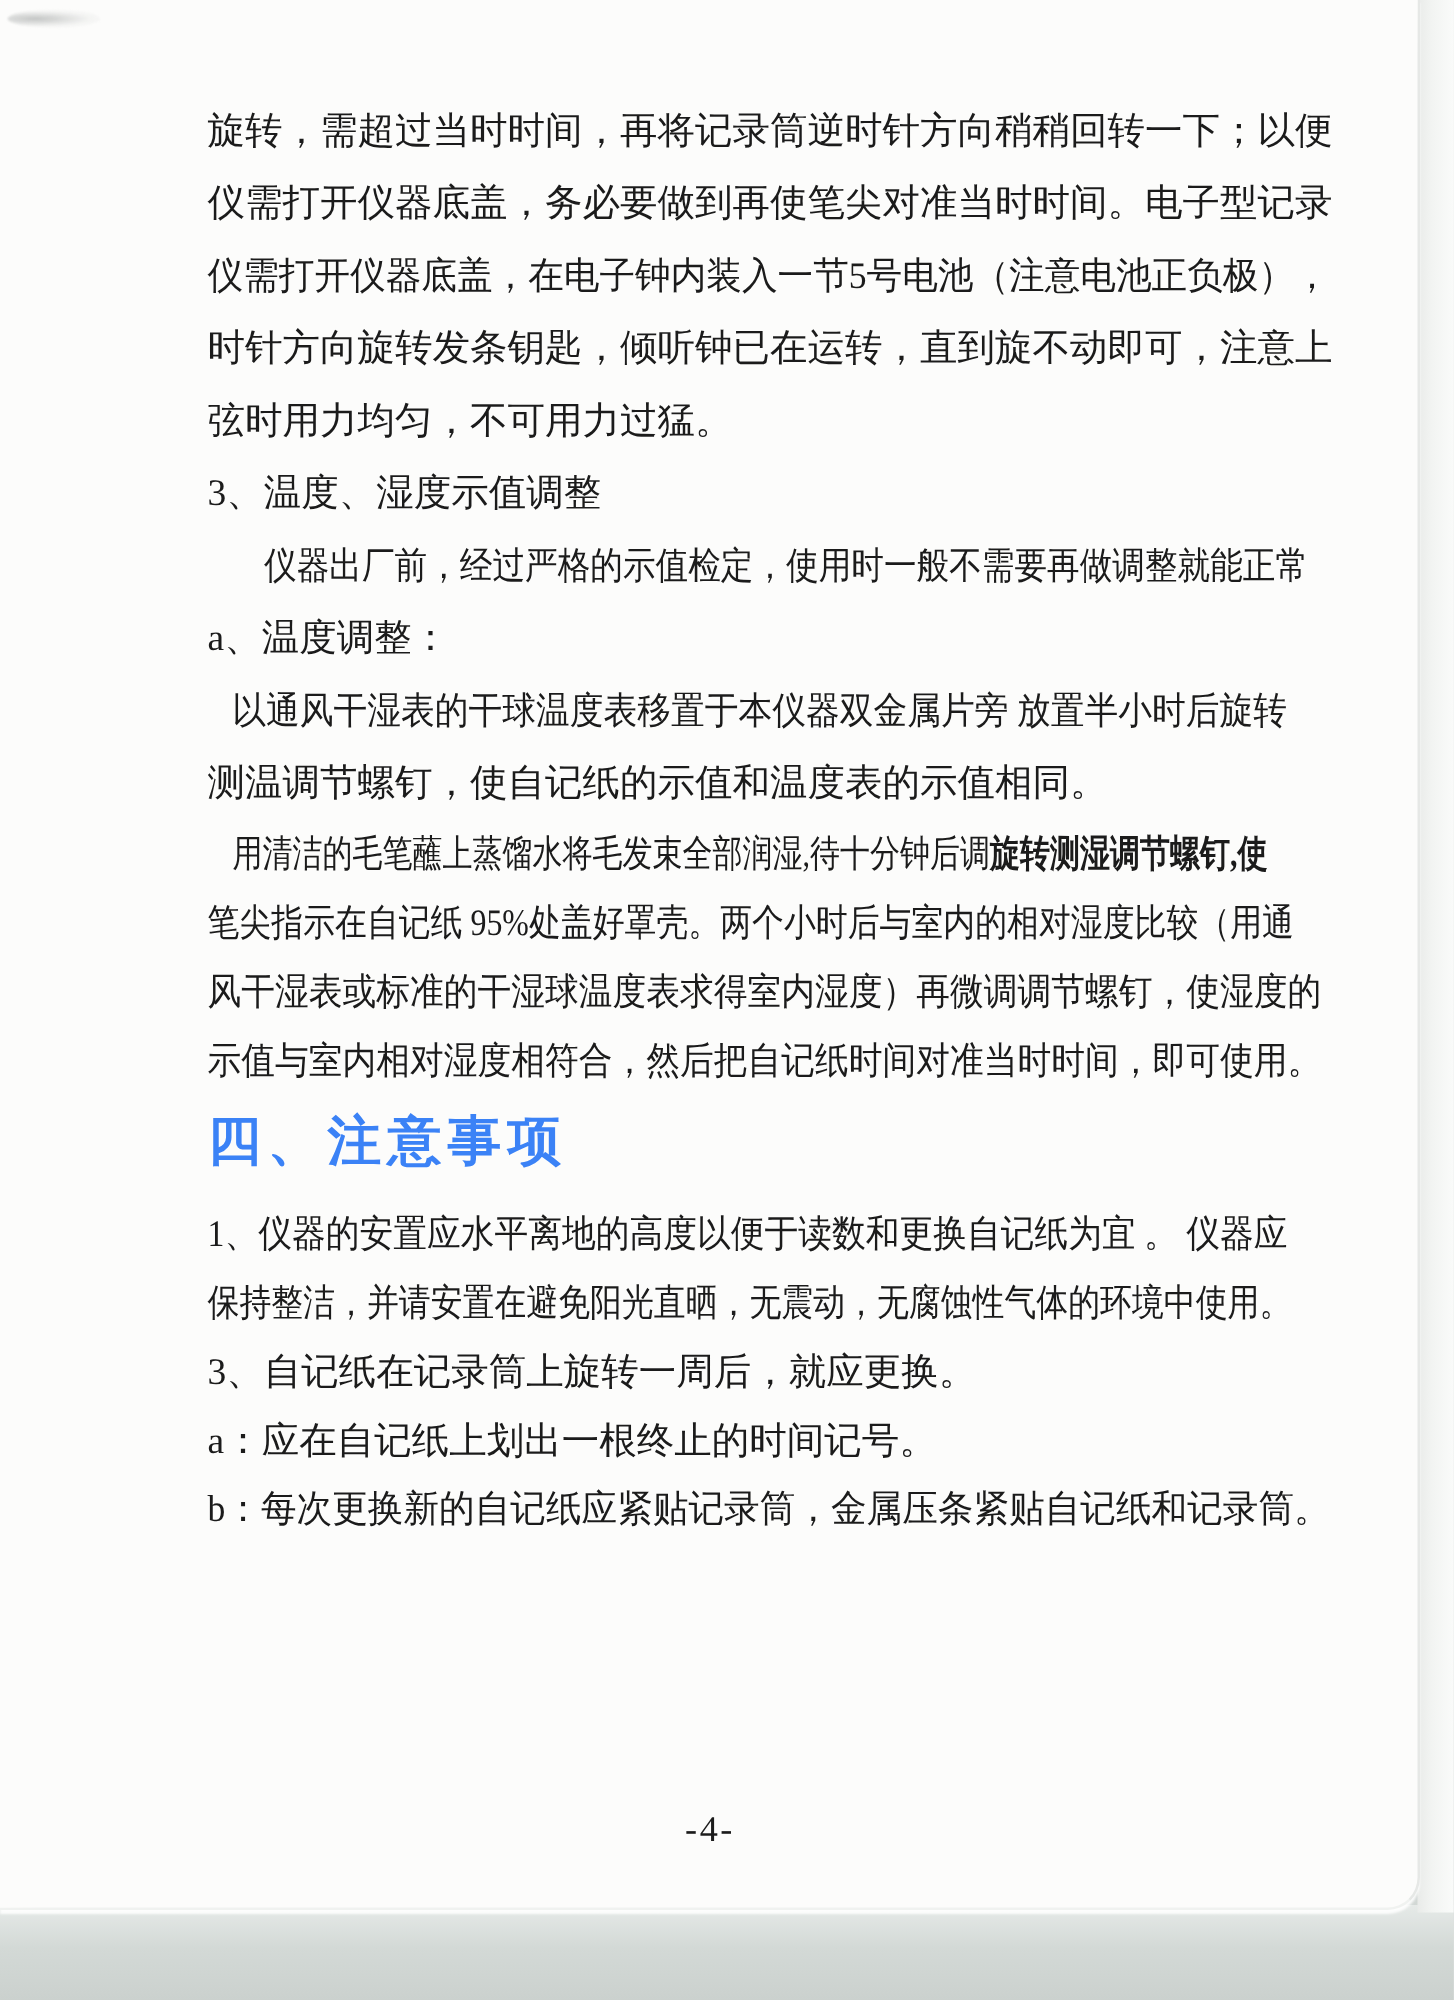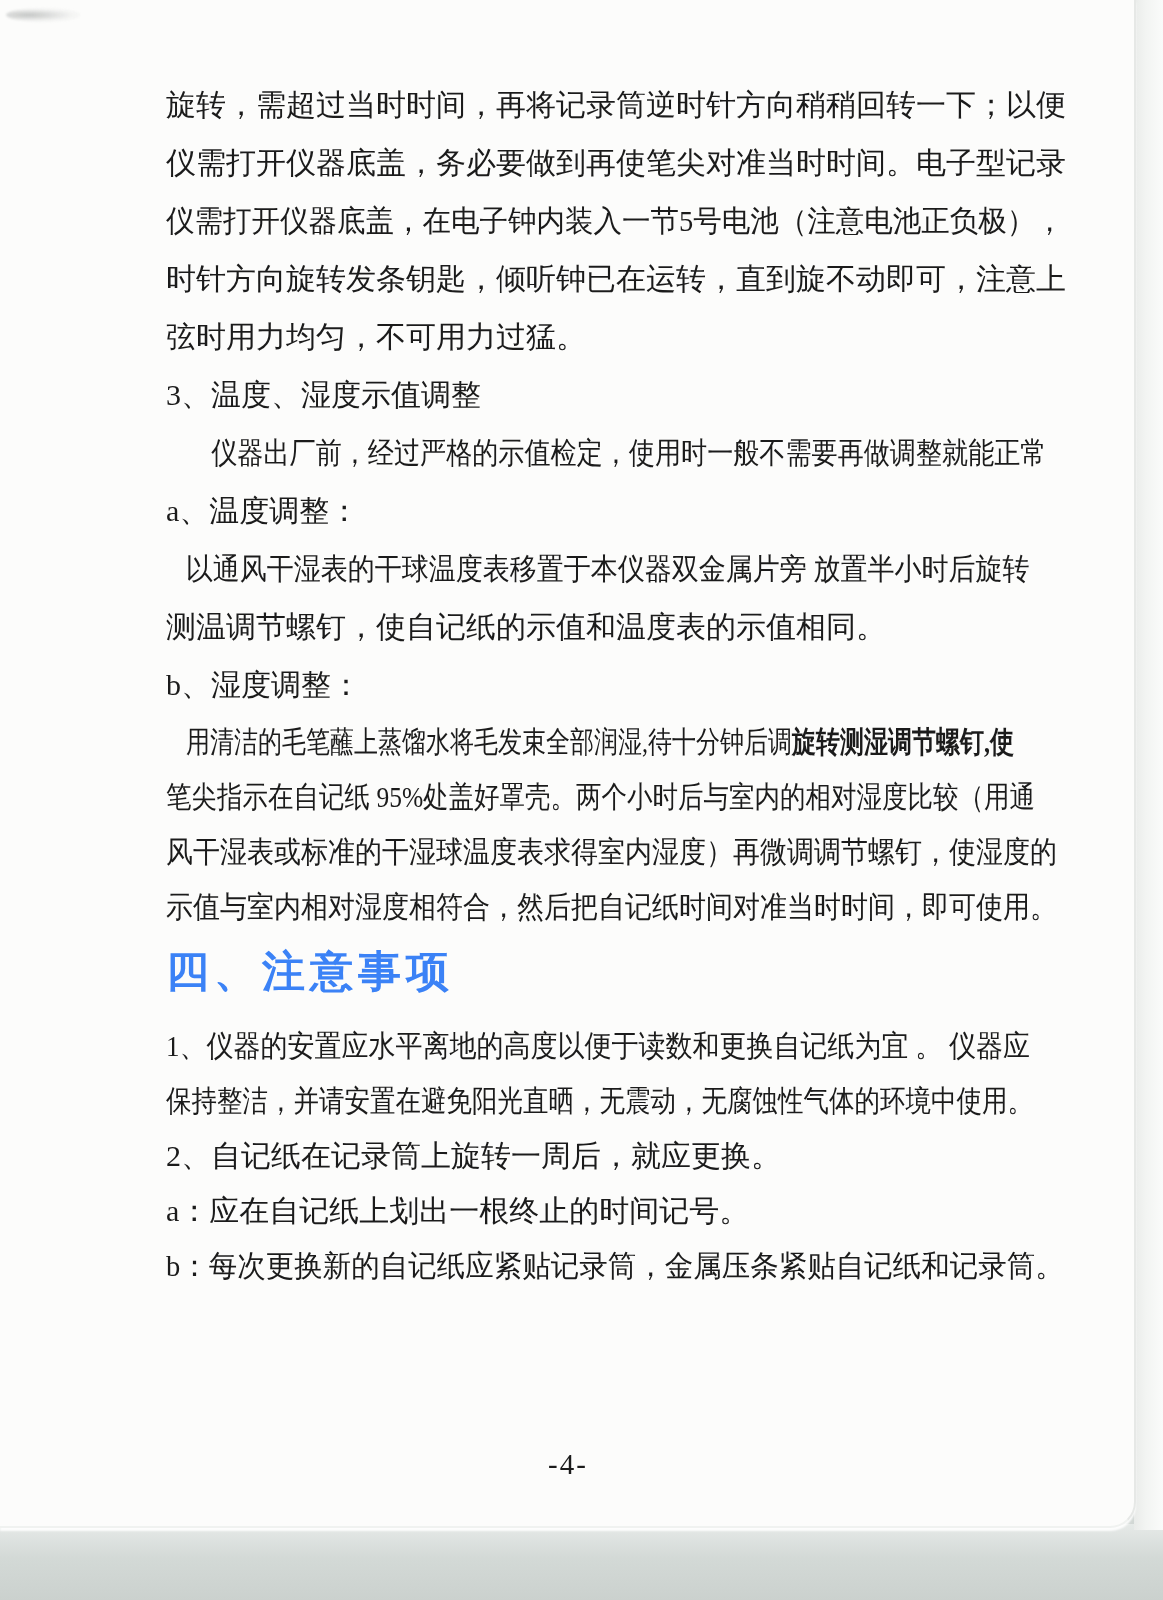--- a/index.html
+++ b/index.html
@@ -110,30 +110,29 @@
     <div class="ln">时针方向旋转发条钥匙，倾听钟已在运转，直到旋不动即可，注意上</div>
     <div class="ln">弦时用力均匀，不可用力过猛。</div>
 
     <div class="ln">3、温度、湿度示值调整</div>
     <div class="ln ind52 sq87">仪器出厂前，经过严格的示值检定，使用时一般不需要再做调整就能正常</div>
 
     <div class="ln">a、温度调整：</div>
     <div class="ln ind22 sq90">以通风干湿表的干球温度表移置于本仪器双金属片旁 放置半小时后旋转</div>
     <div class="ln">测温调节螺钉，使自记纸的示值和温度表的示值相同。</div>
 
-    <div class="ln">b、湿度调整：</div>
     <div class="ln ln2 ind25 sq80"><span>用清洁的毛笔蘸上蒸馏水将毛发束全部润湿,待十分钟后调</span><span class="bold-seg">旋转测湿调节螺钉,使</span></div>
     <div class="ln ln2 sq85">笔尖指示在自记纸 95%处盖好罩壳。两个小时后与室内的相对湿度比较（用通</div>
     <div class="ln ln2 sq90">风干湿表或标准的干湿球温度表求得室内湿度）再微调调节螺钉，使湿度的</div>
     <div class="ln ln2 sq90">示值与室内相对湿度相符合，然后把自记纸时间对准当时时间，即可使用。</div>
 
     <div class="section-heading">四、注意事项</div>
 
     <div class="ln ln2 sq90">1、仪器的安置应水平离地的高度以便于读数和更换自记纸为宜 。 仪器应</div>
     <div class="ln ln2 sq85">保持整洁，并请安置在避免阳光直晒，无震动，无腐蚀性气体的环境中使用。</div>
-    <div class="ln ln2">2、自记纸在记录筒上旋转一周后，就应更换。</div>
+    <div class="ln ln2">3、自记纸在记录筒上旋转一周后，就应更换。</div>
     <div class="ln ln2">a：应在自记纸上划出一根终止的时间记号。</div>
     <div class="ln ln2 sq95">b：每次更换新的自记纸应紧贴记录筒，金属压条紧贴自记纸和记录筒。</div>
 
   </div>
 
   <div class="page-footer">-4-</div>
 </div>
 
 </body></html>

